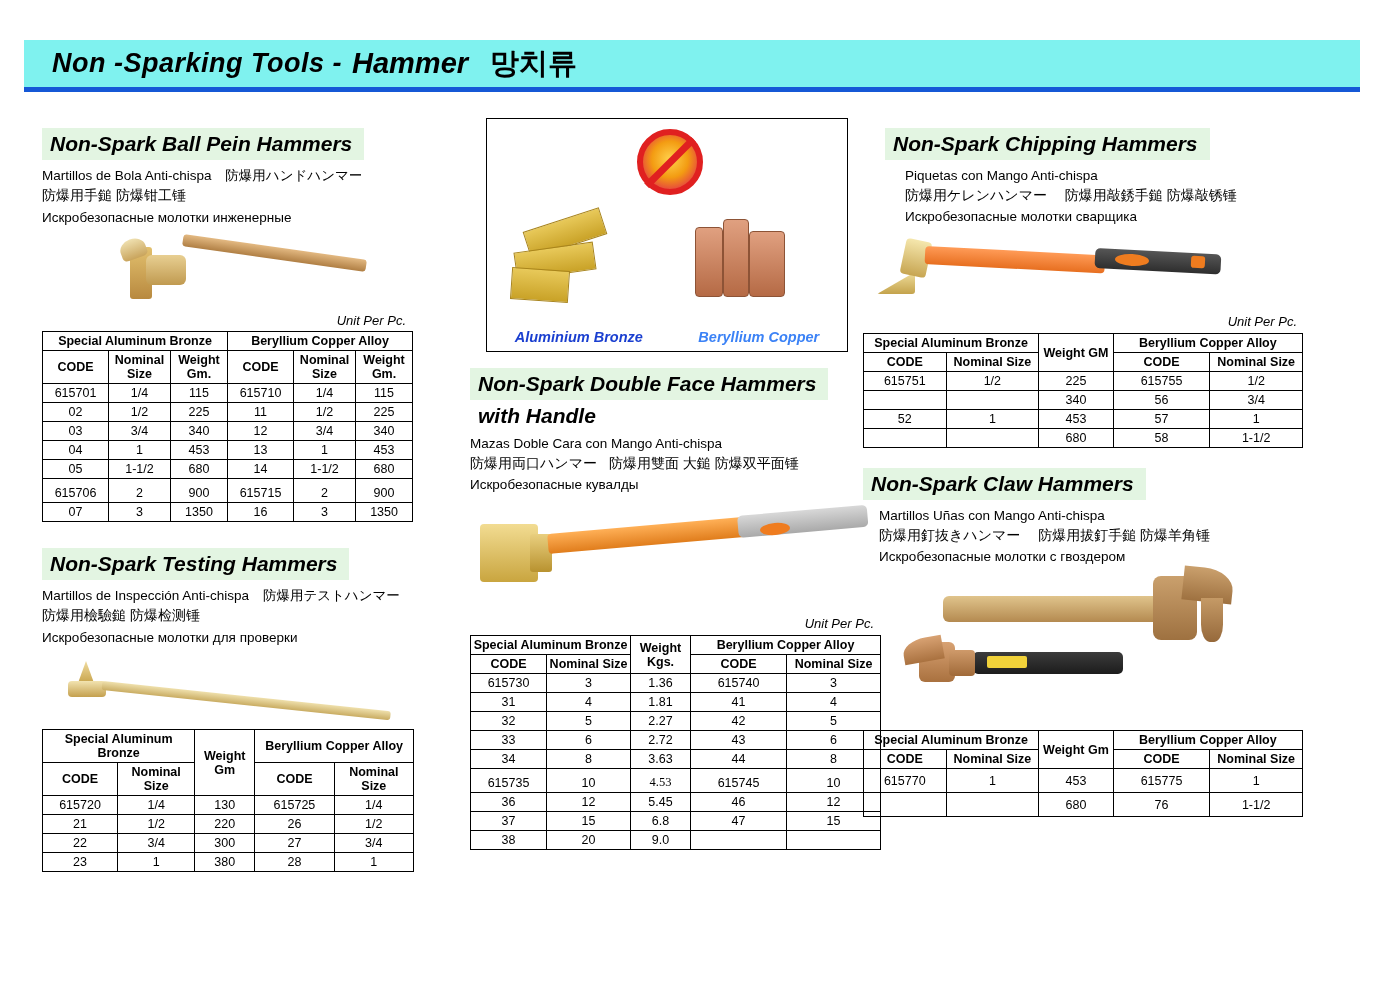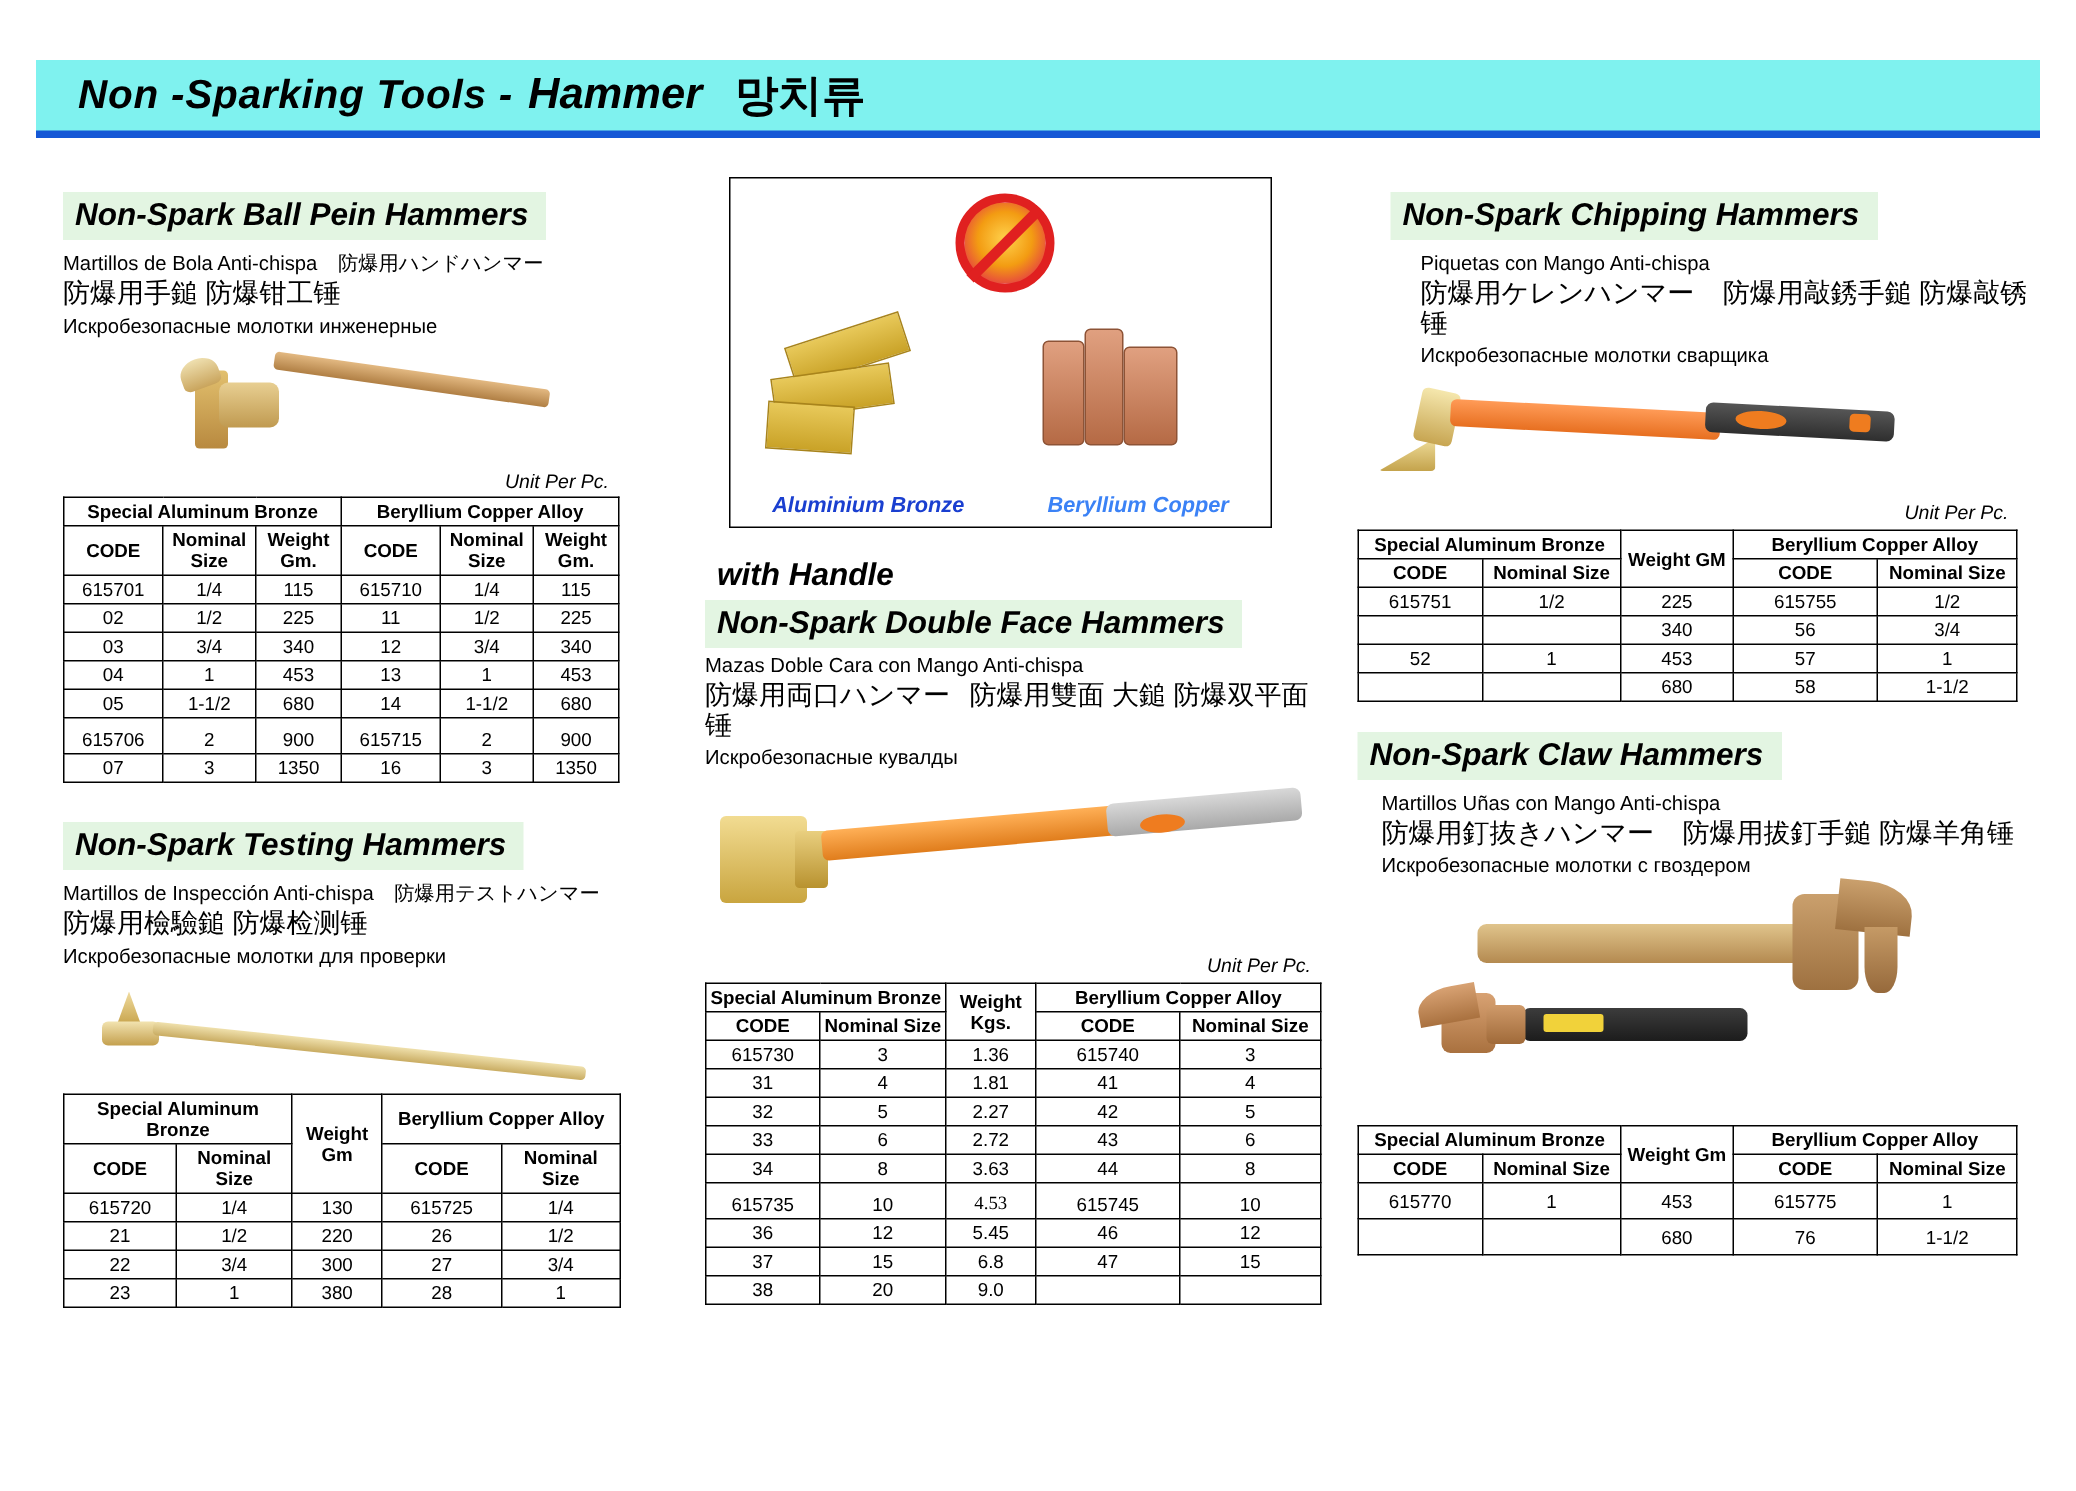--- a/index.html
+++ b/index.html
@@ -35,21 +35,21 @@
 
   
   .sect-title{
     display:inline-block;
     background:#e3f5e2;
     font-style:italic;font-weight:bold;font-size:21px;
     padding:4px 12px 4px 8px;
     white-space:nowrap;
   }
   .sub{font-size:13.5px;line-height:19px;}
-  .sub-cjk{font-size:18px;line-height:20px;}
+  .sub-cjk{font-size:14px;line-height:20px;}
 
   
   table.spec{
     border-collapse:collapse;
     font-size:12.5px;
     table-layout:fixed;
   }
   table.spec td,table.spec th{
     border:1px solid #000;
     text-align:center;
@@ -57,21 +57,21 @@
     font-weight:normal;
   }
   table.spec th{font-weight:bold;font-size:12.5px;}
   .code{font-weight:bold;margin-top:34px;}
   .unitper{font-size:13px;font-style:italic;text-align:right;}
 
   
   .col{position:absolute;}
   #col-left{left:42px;top:128px;width:410px;}
   #col-mid{left:470px;top:118px;width:410px;}
-  #col-right{left:905px;top:128px;width:450px;}
+  #col-right{left:863px;top:128px;width:450px;}
 
   
   .illus{position:relative;}
 
   
   .logo-box{
     position:absolute;left:486px;top:118px;width:360px;height:232px;
     border:1px solid #000;background:#fff;
   }
   .logo-cap{
@@ -301,22 +301,22 @@
           <td class="code">28</td>
           <td>1</td>
         </tr>
       </tbody>
         </table>
     </div>
   </div>
 
   <div class="col" id="col-mid" style="top:368px;">
     <div>
+      <div class="sect-title">Non-Spark Double Face Hammers</div>
       <div class="sect-title" style="background:transparent;padding-left:8px;display:block;">with Handle</div>
-      <div class="sect-title">Non-Spark Double Face Hammers</div>
       <div class="sub" style="margin-top:2px;">Mazas Doble Cara con Mango Anti-chispa</div>
       <div class="sub-cjk">
         <span>防爆用両口ハンマー</span>
         <span style="margin-left:8px;">防爆用雙面 大鎚  防爆双平面锤</span>
       </div>
       <div class="sub" style="margin-top:2px;">Искробезопасные кувалды</div>
 
       <div class="illus" style="height:120px;margin-top:6px;">
         <div class="head" style="left:10px;top:24px;width:58px;height:58px;background:linear-gradient(180deg,#f2dc92,#c9a53f);border-radius:4px;"></div>
         <div class="head" style="left:60px;top:34px;width:22px;height:38px;background:linear-gradient(180deg,#e9cf7f,#b8922f);"></div>

